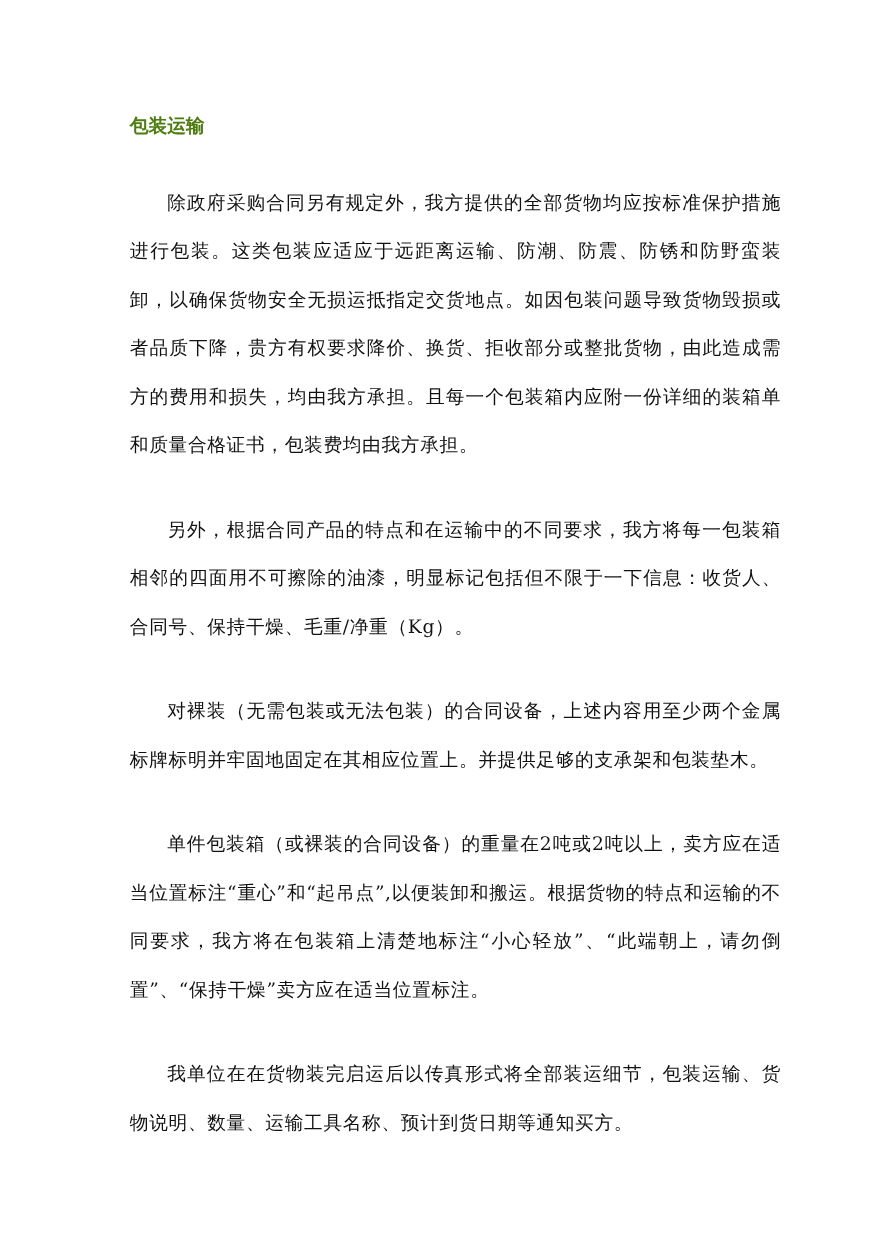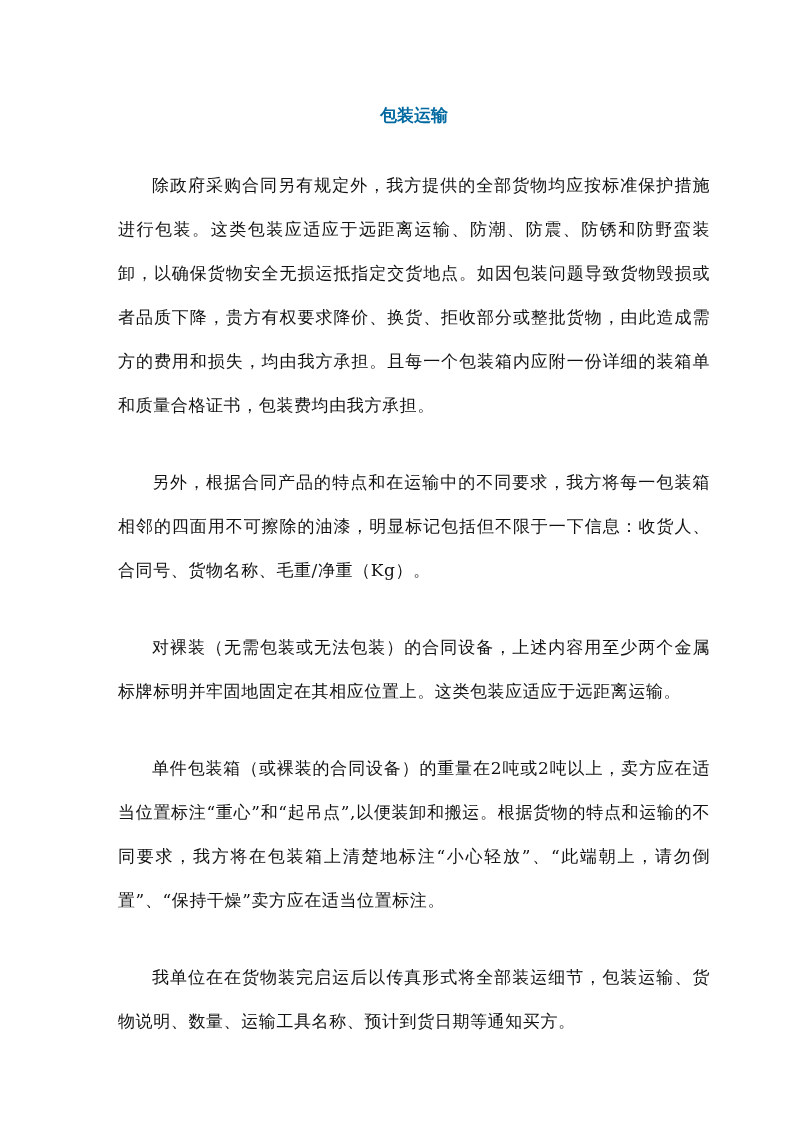--- a/index.html
+++ b/index.html
@@ -5,30 +5,30 @@
   html, body { margin: 0; padding: 0; background: #ffffff; }
   body { width: 793px; height: 1122px; position: relative; overflow: hidden; }
   .page {
     position: absolute; left: 118px; top: 100px; width: 592px;
     color: #111111;
     font-family: "DejaVu Serif", "Liberation Serif", serif;
   }
   .title {
     font-family: "DejaVu Sans", "Liberation Sans", sans-serif;
     font-size: 17px; font-weight: bold; line-height: 30px;
-    margin: 0 0 33px 0; color: #0369a1; text-align: center;
+    margin: 0 0 33px 0; color: #4d7c0f;
   }
   .para {
     font-size: 17px; line-height: 44px; margin: 0 0 33px 0;
     text-indent: 34px; text-align: justify; letter-spacing: 0.6px;
   }
 </style>
 </head>
 <body>
 
 <div class="page">
   <div class="title">包装运输</div>
   <p class="para">除政府采购合同另有规定外，我方提供的全部货物均应按标准保护措施进行包装。这类包装应适应于远距离运输、防潮、防震、防锈和防野蛮装卸，以确保货物安全无损运抵指定交货地点。如因包装问题导致货物毁损或者品质下降，贵方有权要求降价、换货、拒收部分或整批货物，由此造成需方的费用和损失，均由我方承担。且每一个包装箱内应附一份详细的装箱单和质量合格证书，包装费均由我方承担。</p>
-  <p class="para">另外，根据合同产品的特点和在运输中的不同要求，我方将每一包装箱相邻的四面用不可擦除的油漆，明显标记包括但不限于一下信息：收货人、合同号、货物名称、毛重/净重（Kg）。</p>
-  <p class="para">对裸装（无需包装或无法包装）的合同设备，上述内容用至少两个金属标牌标明并牢固地固定在其相应位置上。这类包装应适应于远距离运输。</p>
+  <p class="para">另外，根据合同产品的特点和在运输中的不同要求，我方将每一包装箱相邻的四面用不可擦除的油漆，明显标记包括但不限于一下信息：收货人、合同号、保持干燥、毛重/净重（Kg）。</p>
+  <p class="para">对裸装（无需包装或无法包装）的合同设备，上述内容用至少两个金属标牌标明并牢固地固定在其相应位置上。并提供足够的支承架和包装垫木。</p>
   <p class="para">单件包装箱（或裸装的合同设备）的重量在2吨或2吨以上，卖方应在适当位置标注“重心”和“起吊点”,以便装卸和搬运。根据货物的特点和运输的不同要求，我方将在包装箱上清楚地标注“小心轻放”、“此端朝上，请勿倒置”、“保持干燥”卖方应在适当位置标注。</p>
   <p class="para">我单位在在货物装完启运后以传真形式将全部装运细节，包装运输、货物说明、数量、运输工具名称、预计到货日期等通知买方。</p>
 </div>
 
 </body></html>

